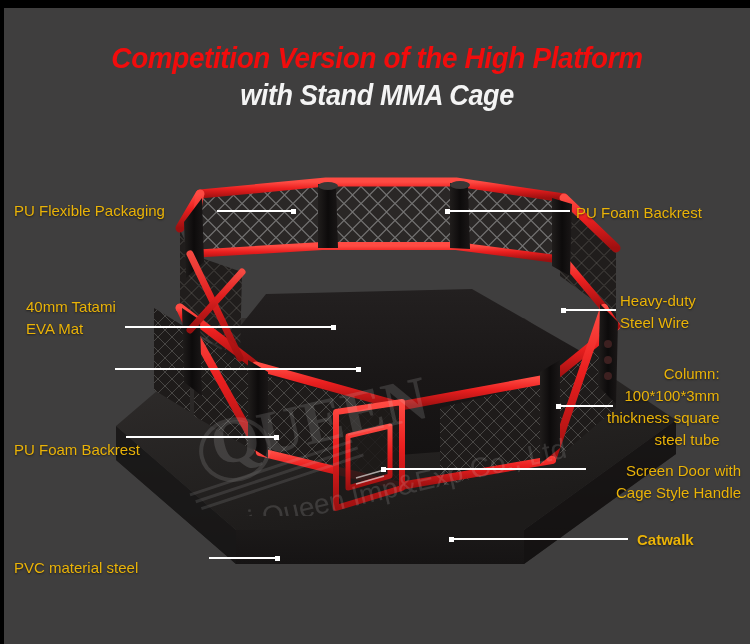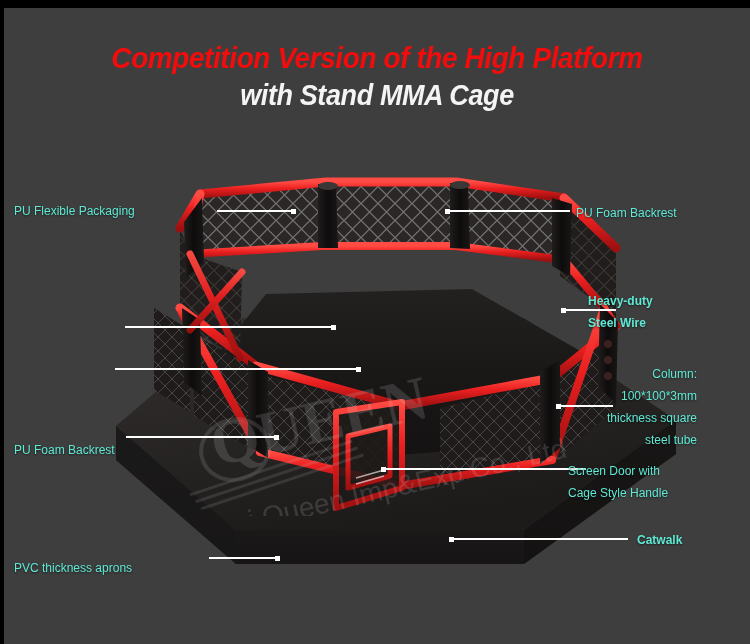--- a/index.html
+++ b/index.html
@@ -61,22 +61,22 @@
     width:460px;height:140px;
     z-index:25;
     pointer-events:none;
     opacity:.30;
   }
   #watermark svg{display:block;width:460px;height:140px;}
 
   
   .callout{
     position:absolute;
-    color:#5eead4;
-    font-size:12px;
+    color:#eab308;
+    font-size:15px;
     line-height:22px;
     z-index:50;
     white-space:pre-line;
     text-shadow:0 1px 2px rgba(0,0,0,.55);
   }
   .callout.left{text-align:left;}
   .callout.right{text-align:left;}
 
   
   .leader{
@@ -308,35 +308,37 @@
     <div class="leader to-left" style="left:378px;top:460px;width:204px;">
       <span class="dot"></span>
     </div>
 
     <div class="leader to-left" style="left:446px;top:530px;width:178px;">
       <span class="dot"></span>
     </div>
 
     <div class="callout left" style="left:10px;top:192px;">PU Flexible Packaging</div>
 
+    <div class="callout left" style="left:22px;top:288px;">40mm Tatami
+EVA Mat</div>
 
 
     <div class="callout left" style="left:10px;top:431px;">PU Foam Backrest</div>
 
-    <div class="callout left" style="left:10px;top:549px;">PVC thickness aprons</div>
+    <div class="callout left" style="left:10px;top:549px;">PVC material steel</div>
 
     <div class="callout right" style="left:572px;top:194px;">PU Foam Backrest</div>
 
-    <div class="callout right" style="left:584px;top:282px;font-weight:bold;">Heavy-duty
+    <div class="callout right" style="left:616px;top:282px;">Heavy-duty
 Steel Wire</div>
 
     <div class="callout right" style="left:603px;top:355px;text-align:right;">Column:
 100*100*3mm
 thickness square
 steel tube</div>
 
-    <div class="callout right" style="left:564px;top:452px;">Screen Door with
+    <div class="callout right" style="left:612px;top:452px;text-align:right;">Screen Door with
 Cage Style Handle</div>
 
     <div class="callout right" style="left:633px;top:521px;font-weight:bold;">Catwalk</div>
 
   </div>
 </div>
 
 </body></html>

